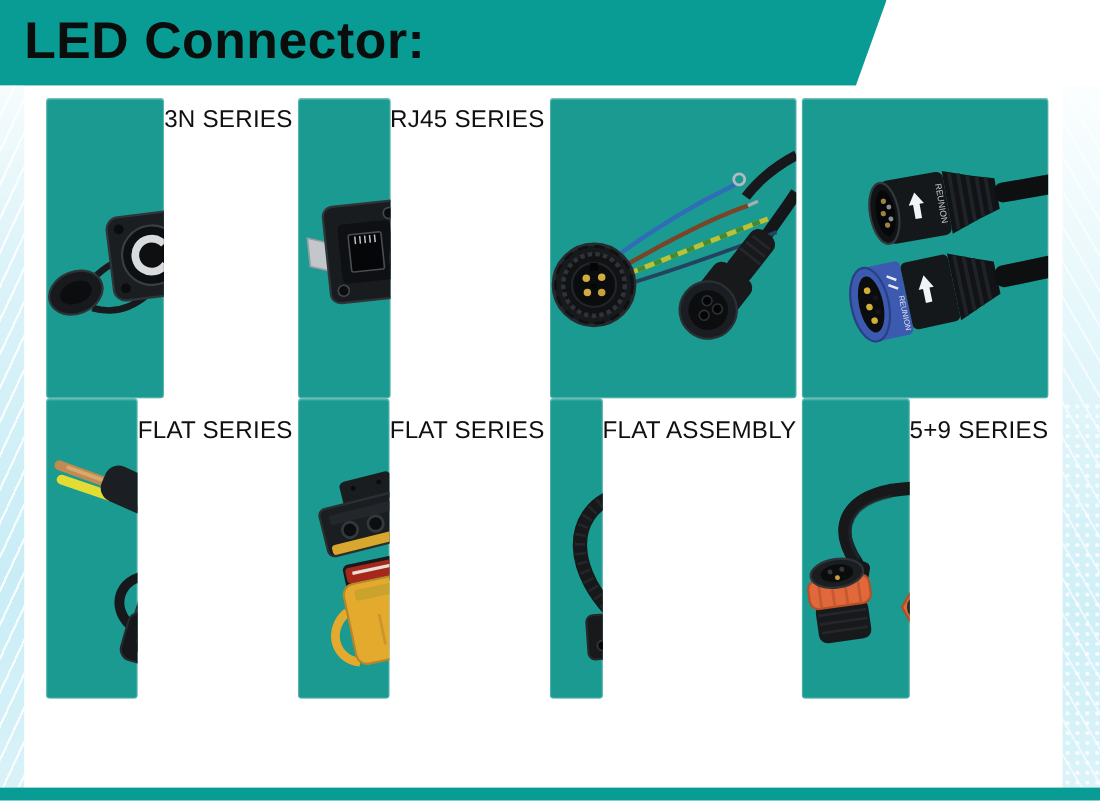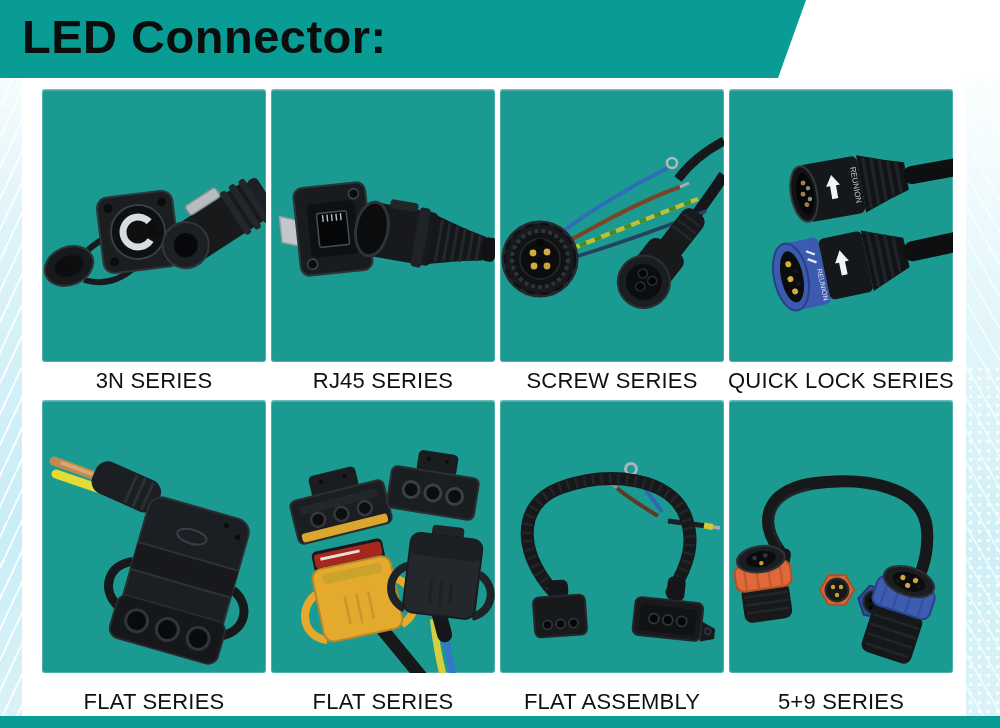--- a/index.html
+++ b/index.html
@@ -54,21 +54,21 @@
     background: repeating-linear-gradient(60deg,
       rgba(255,255,255,0) 0 14px, rgba(255,255,255,0.6) 14px 16px);
   }
   
   .bottom-bar { position:absolute; left:0; bottom:0; width:1000px; height:12px; background:#099c94; }
   
   .grid {
     position:absolute; left:42px; top:89px;
     display:grid; grid-template-columns: repeat(4, 224px); column-gap:5px;
   }
-  .cell { display:flex; flex-direction:column;border-radius:17px; }
+  .cell { display:flex; flex-direction:row;border-radius:17px; }
   .card {
     width:224px; height:273px;
     background:#1a9a90;
     border-radius:3px;
     box-shadow: inset 0 0 0 1px rgba(255,255,255,0.22), inset 0 2px 0 rgba(255,255,255,0.18);
     overflow:hidden;
   }
   .card svg { display:block; width:224px; height:273px; }
   .plabel {
     height:38px; display:flex; align-items:center; justify-content:center;
@@ -180,21 +180,20 @@
             <path d="M-10,-68 h20 M-11,-60 h22 M-12,-52 h24" stroke="#23272c" stroke-width="2.5"></path>
             <rect x="-21" y="-34" width="42" height="38" rx="9" fill="#17191b"></rect>
             <circle cy="10" r="26" fill="#1a1d21" stroke="#2b3035" stroke-width="2"></circle>
             <circle cy="10" r="18" fill="#0b0d0f"></circle>
             <circle cx="-6" cy="4" r="4.5" fill="#040506" stroke="#2c3034" stroke-width="1.5"></circle>
             <circle cx="6" cy="4" r="4.5" fill="#040506" stroke="#2c3034" stroke-width="1.5"></circle>
             <circle cx="0" cy="16" r="4.5" fill="#040506" stroke="#2c3034" stroke-width="1.5"></circle>
           </g>
         </svg>
       </div>
-      <div class="plabel">SCREW SERIES</div>
     </div>
 
     <div class="cell">
       <div class="card">
         <svg viewBox="0 0 224 273" role="img">
           <g transform="translate(75,105) rotate(-10)">
             <rect x="0" y="-29" width="58" height="58" rx="6" fill="#15181b"></rect>
             <ellipse cx="0" cy="0" rx="13" ry="28" fill="#101214" stroke="#33383d" stroke-width="2"></ellipse>
             <ellipse cx="1" cy="0" rx="8.5" ry="21" fill="#060708"></ellipse>
             <circle cx="1" cy="-11" r="2.4" fill="#a08040"></circle>
@@ -220,21 +219,20 @@
             <path d="M20,-22 l8,5 M20,-14 l8,5" stroke="#e9ecef" stroke-width="2.2" fill="none"></path>
             <text transform="translate(27,14) rotate(90)" font-size="7" fill="#dfe3e7" text-anchor="middle" font-family="Liberation Sans, sans-serif">REUNION</text>
             <rect x="34" y="-31" width="44" height="62" rx="5" fill="#15181b"></rect>
             <path d="M53,-16 L60,-4 L56,-4 L56,9 L50,9 L50,-4 L46,-4 Z" fill="#f1f3f4"></path>
             <polygon points="78,-31 100,-22 118,-15 118,15 100,22 78,31" fill="#111316"></polygon>
             <path d="M84,-28 V28 M92,-25 V25 M100,-22 V22 M108,-18 V18" stroke="#1f2327" stroke-width="3.5"></path>
             <rect x="116" y="-10" width="72" height="20" rx="8" fill="#0d0f11"></rect>
           </g>
         </svg>
       </div>
-      <div class="plabel">QUICK LOCK SERIES</div>
     </div>
 
     <div class="cell row2">
       <div class="card">
         <svg viewBox="0 0 224 273" role="img">
           <path d="M56,77 L12,61" stroke="#c08a52" stroke-width="9" stroke-linecap="round"></path>
           <path d="M50,74 L20,63" stroke="#d9a86b" stroke-width="3.5" stroke-linecap="round"></path>
           <path d="M58,89 L14,74" stroke="#e3dc35" stroke-width="9" stroke-linecap="round"></path>
           <g transform="translate(98,93) rotate(24)">
             <rect x="-50" y="-17" width="70" height="34" rx="13" fill="#1b1e22"></rect>

